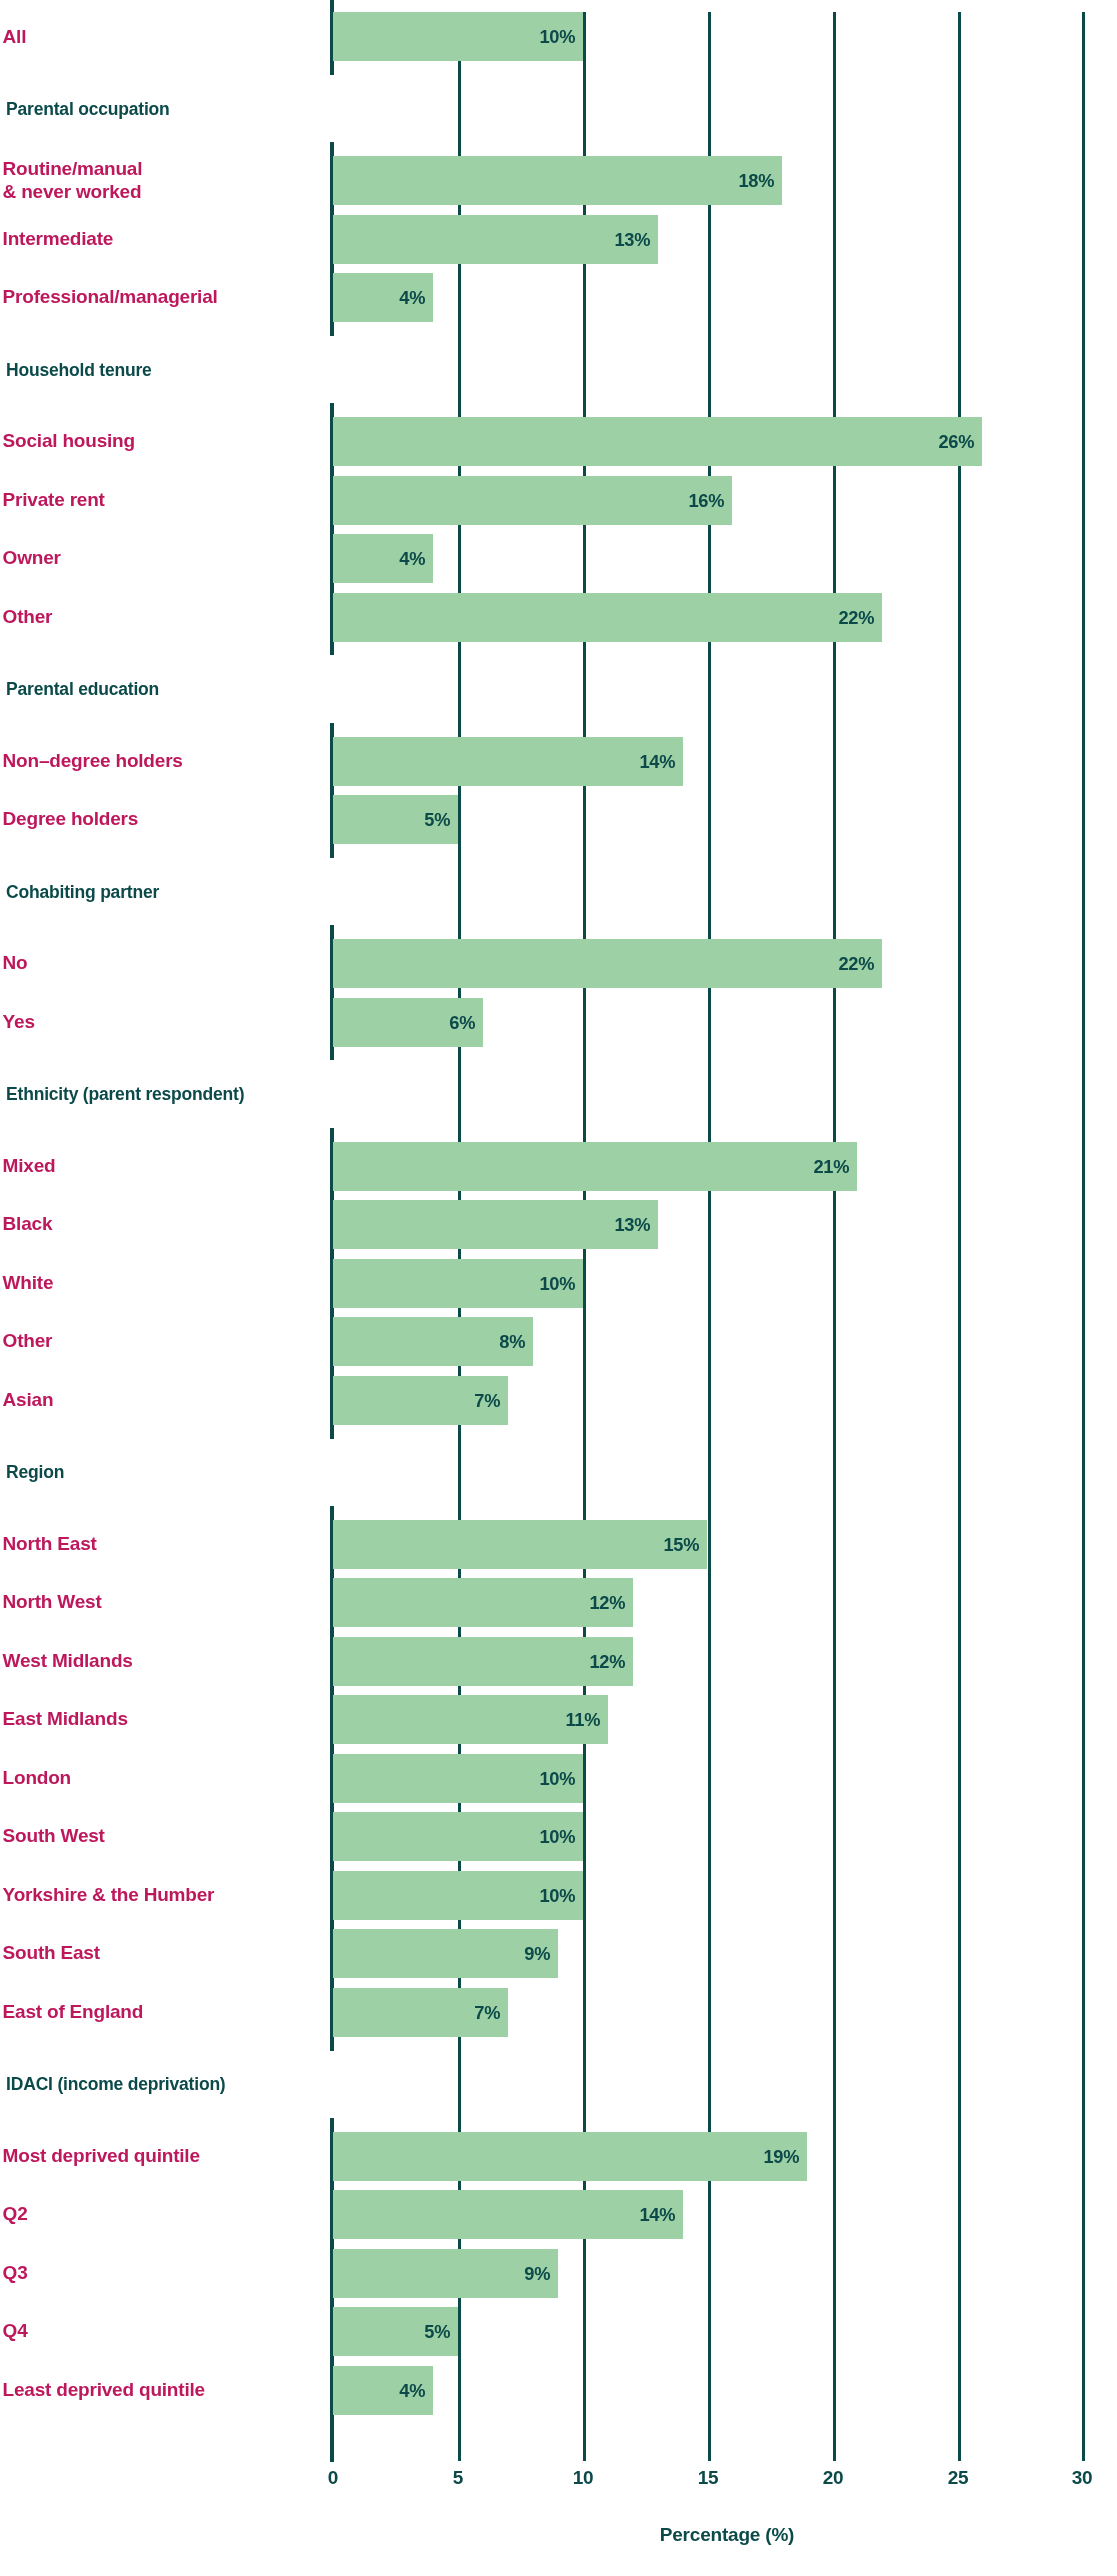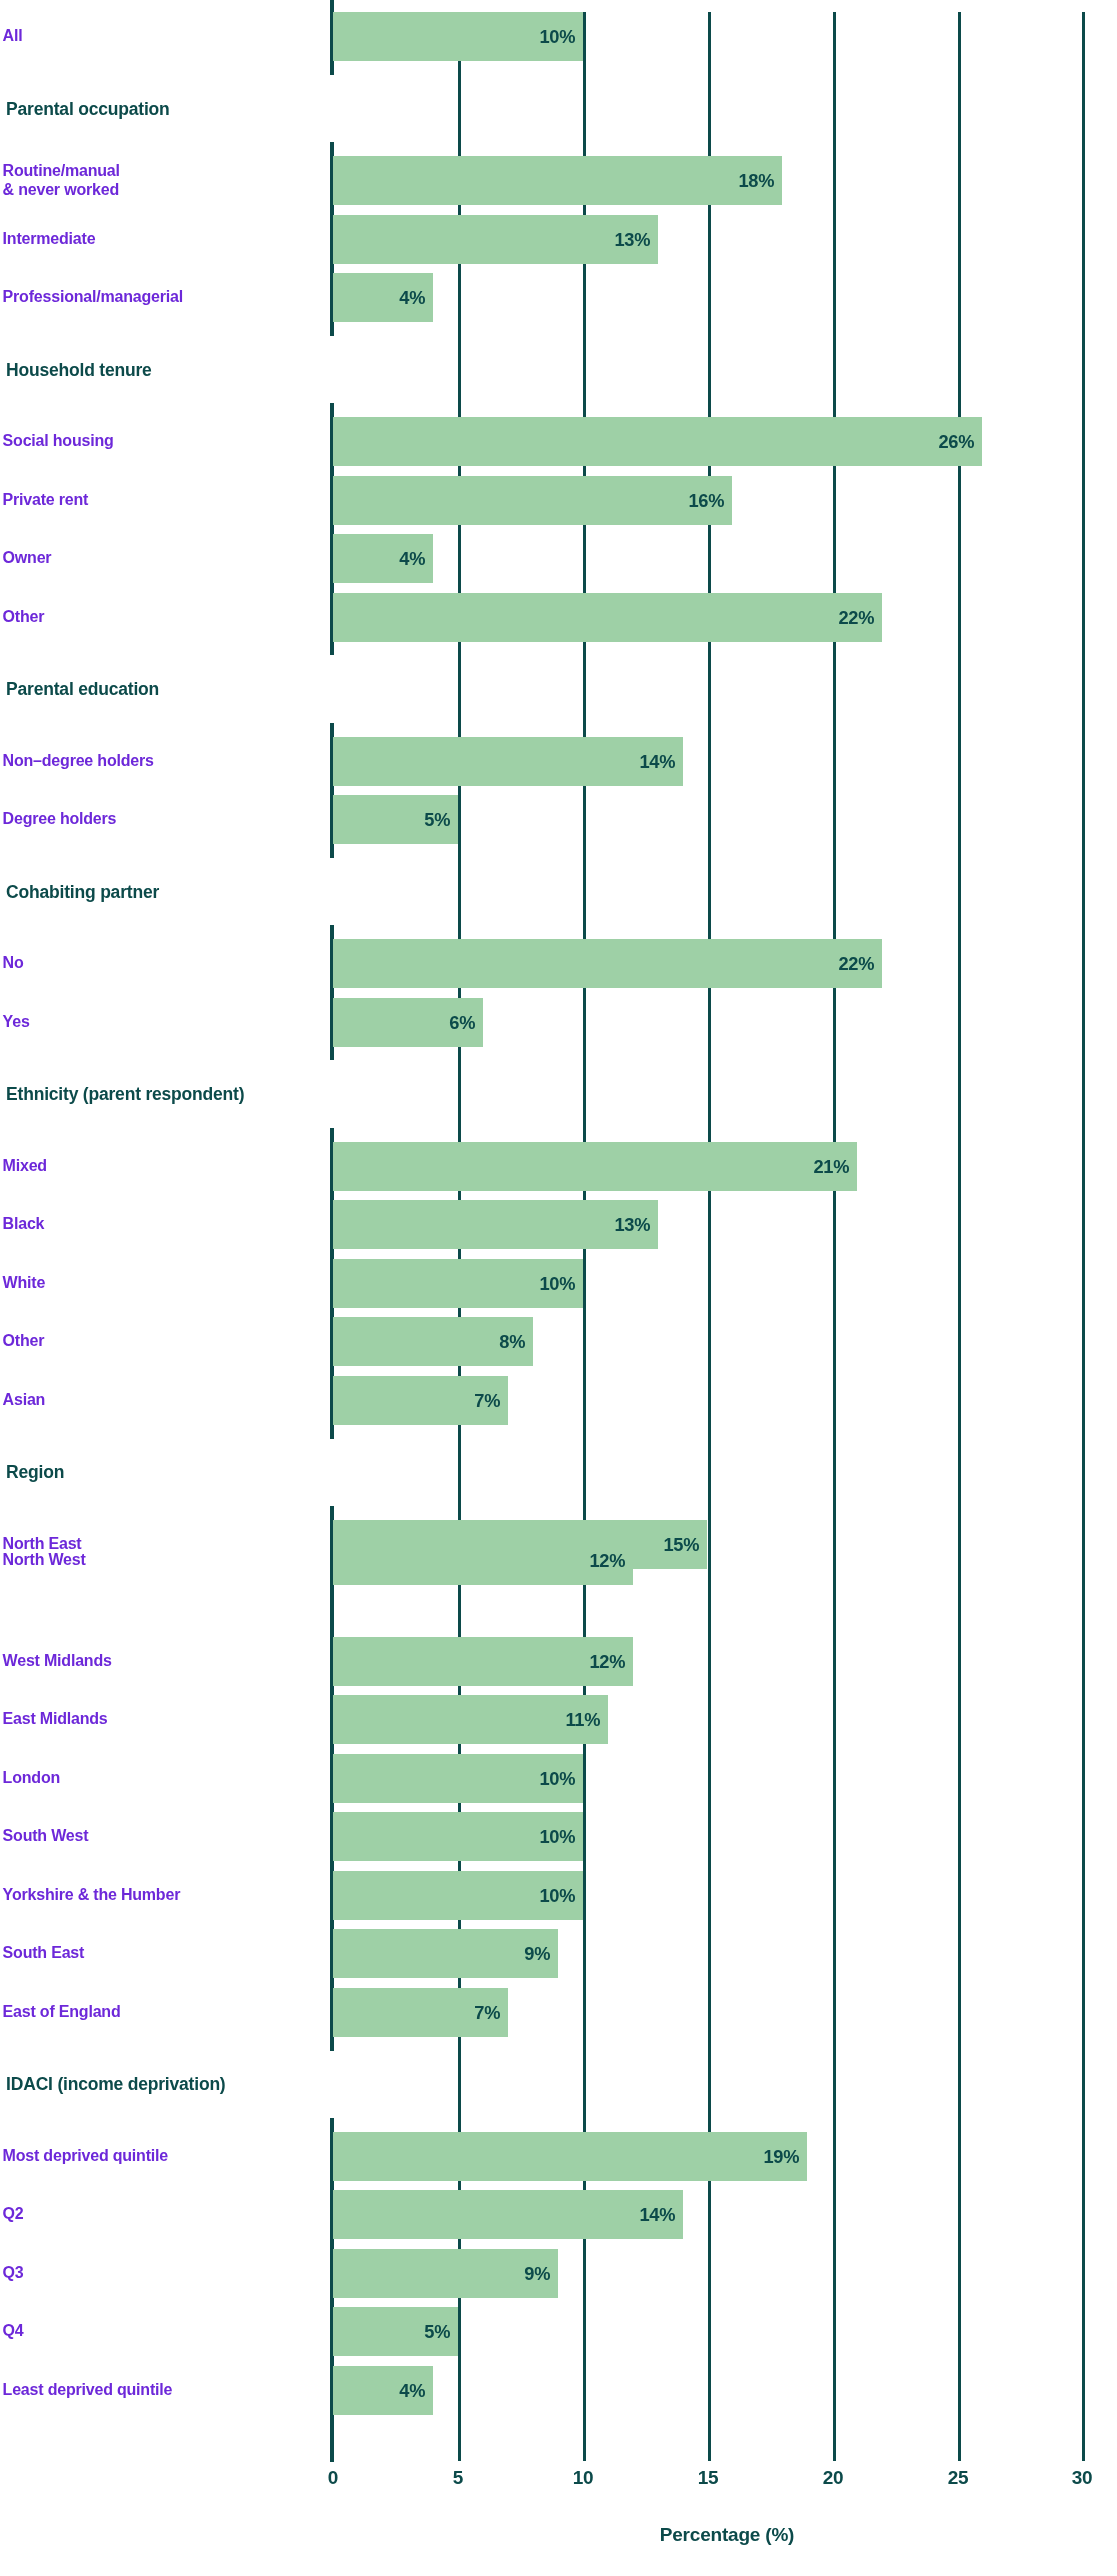--- a/index.html
+++ b/index.html
@@ -42,23 +42,23 @@
     left: 0;
     height: 49px;
   }
   .row-label {
     position: absolute;
     left: 2.6px;
     top: 0;
     height: 49px;
     display: flex;
     align-items: center;
-    font-size: 16px;
-    font-weight: 700;
-    color: #6d28d9;
+    font-size: 19px;
+    font-weight: 700;
+    color: #be185d;
     letter-spacing: -0.2px;
     white-space: pre-line;
     line-height: 1.16;
   }
   .row-label.two-line {
     align-items: center;
   }
   .bar {
     position: absolute;
     top: 0;
@@ -219,21 +219,21 @@
         <div class="row" style="top: 1376px; width: 1117px;">
           <div class="row-label">Asian</div>
           <div class="bar" style="left: 333px; width: 175px;"></div>
           <div class="bar-value" style="left: 333px; width: 175px;">7%</div>
         </div>
         <div class="row" style="top: 1520px; width: 1117px;">
           <div class="row-label">North East</div>
           <div class="bar" style="left: 333px; width: 374px;"></div>
           <div class="bar-value" style="left: 333px; width: 374px;">15%</div>
         </div>
-        <div class="row" style="top: 1536px; width: 1117px; padding-left: 46px;">
+        <div class="row" style="top: 1578px; width: 1117px; padding-left: 46px;">
           <div class="row-label">North West</div>
           <div class="bar" style="left: 333px; width: 300px;"></div>
           <div class="bar-value" style="left: 333px; width: 300px;">12%</div>
         </div>
         <div class="row" style="top: 1637px; width: 1117px;">
           <div class="row-label">West Midlands</div>
           <div class="bar" style="left: 333px; width: 300px;"></div>
           <div class="bar-value" style="left: 333px; width: 300px;">12%</div>
         </div>
         <div class="row" style="top: 1695px; width: 1117px;">

